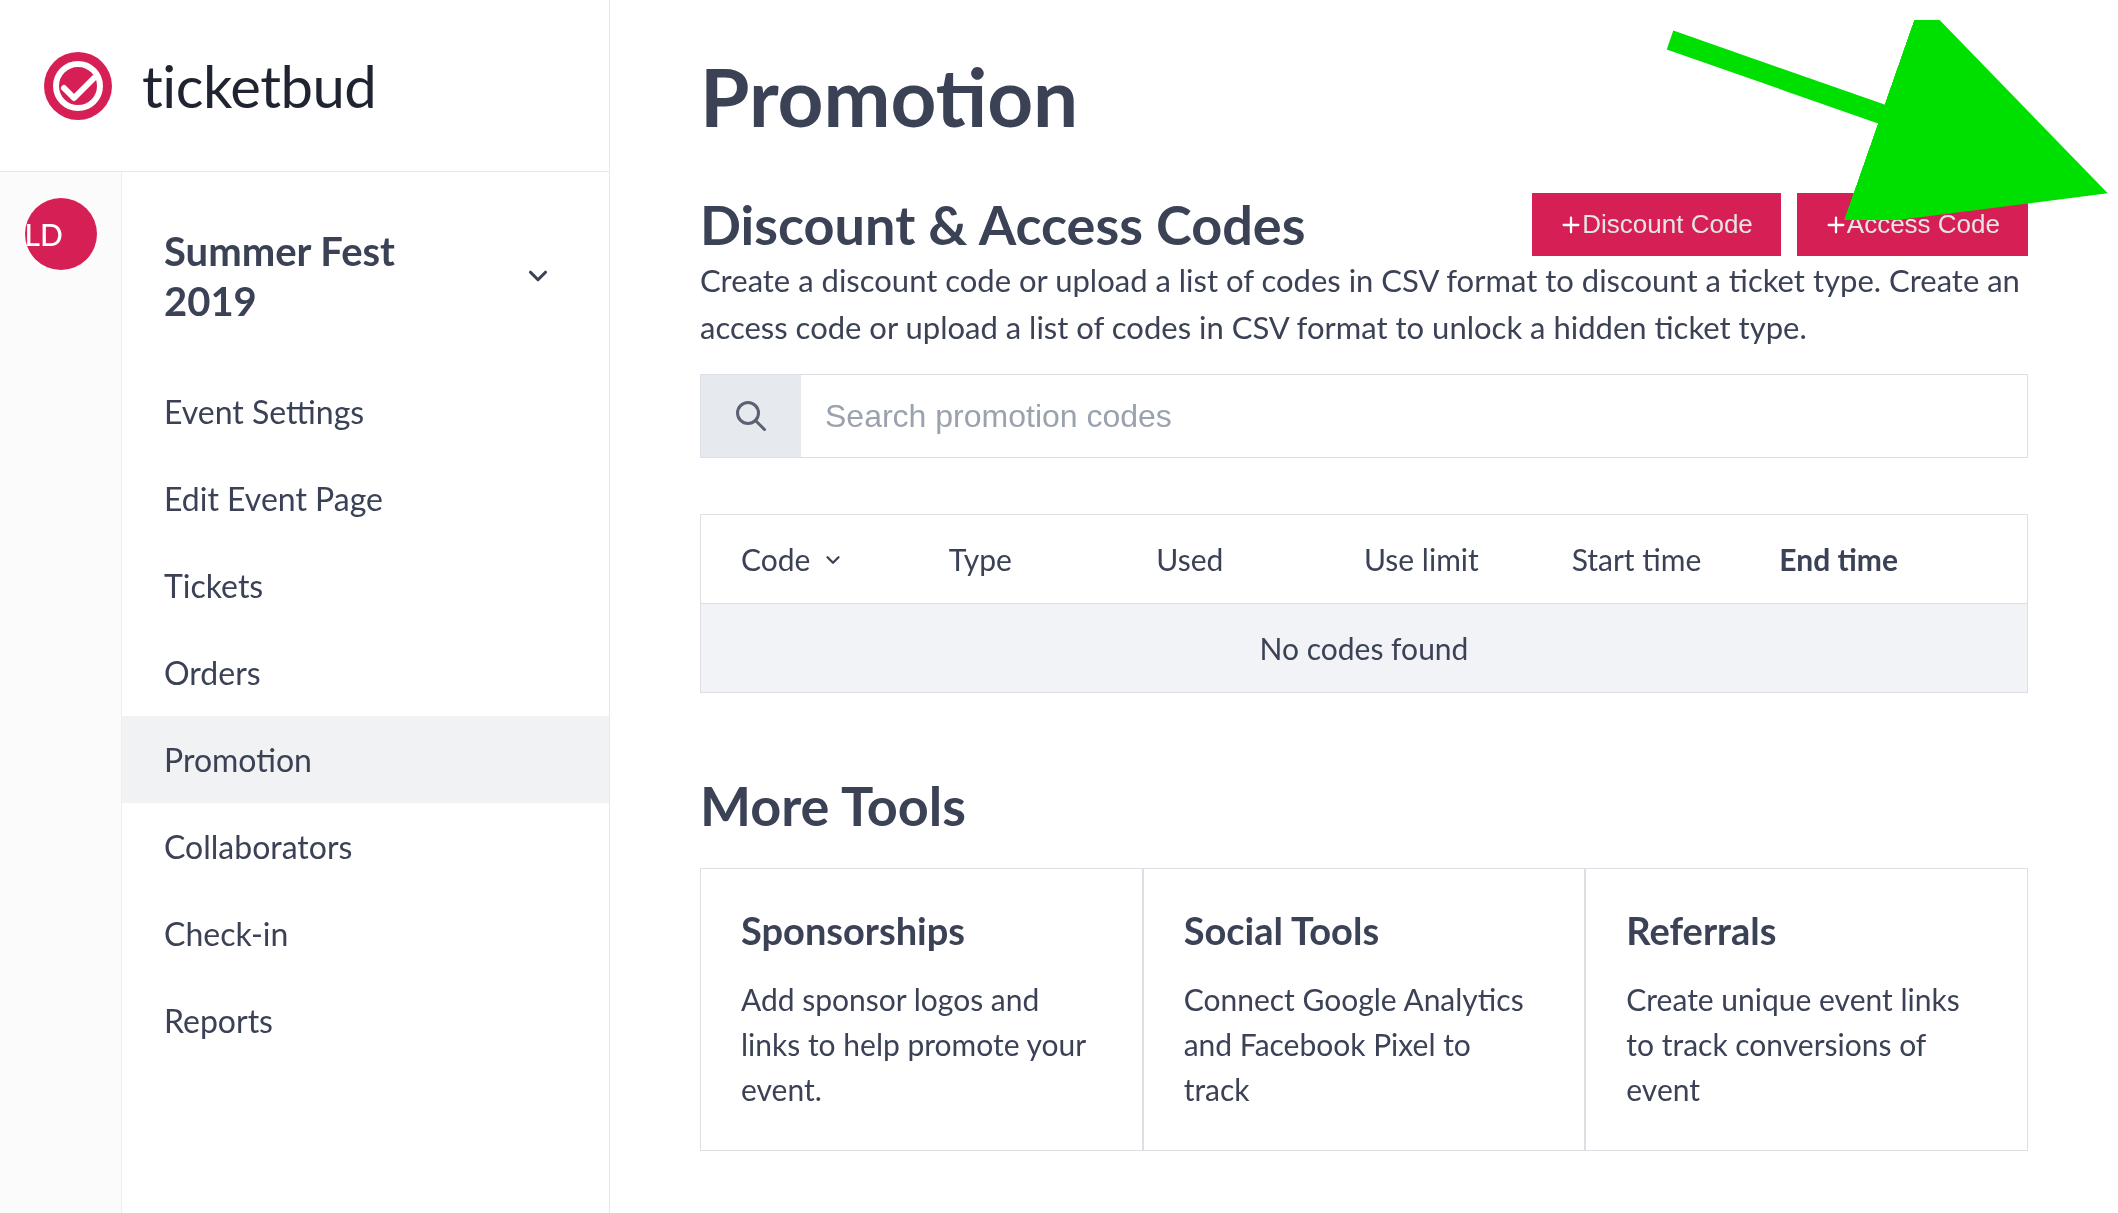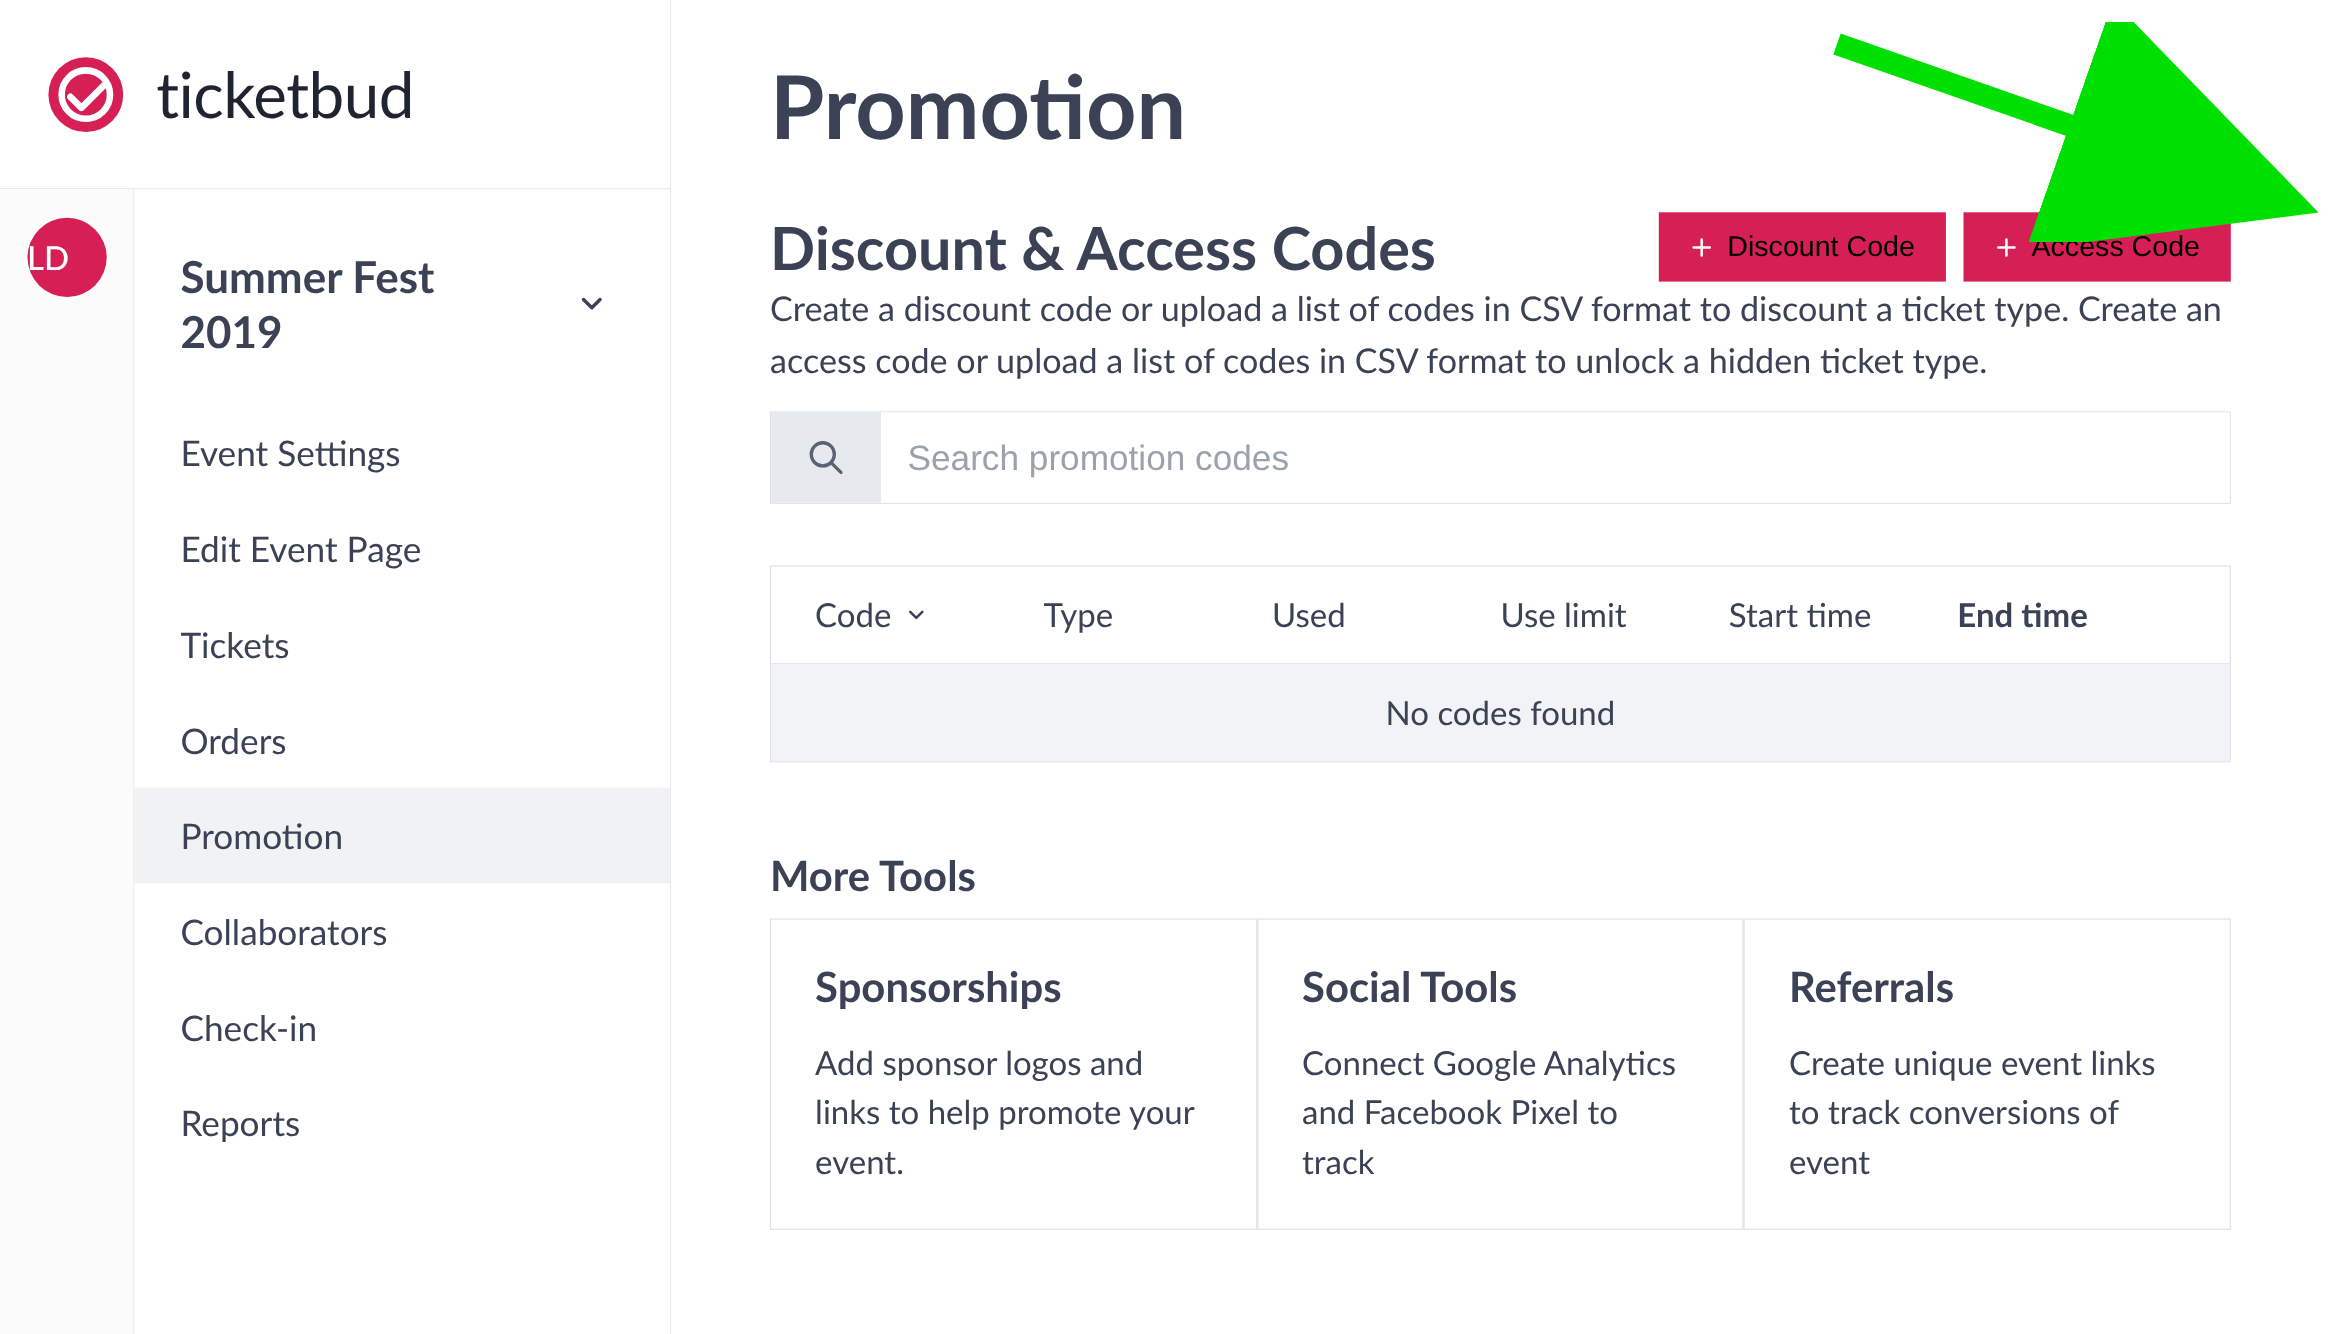--- a/index.html
+++ b/index.html
@@ -136,28 +136,27 @@
     justify-content: space-between;
   }
   .section-title {
     font-size: 54px;
     font-weight: 700;
     color: #3b4256;
   }
   .btn-group { display: flex; gap: 16px; }
   .btn {
     background: #d61f55;
-    color: #000000;
+    color: #e5e5e5;
     border: none;
     padding: 16px 28px;
     font-size: 26px;
     font-weight: 500;
     display: inline-flex;
     align-items: center;
-    gap: 12px;
     cursor: pointer;
   }
   .btn svg { display:block; }
 
   .section-desc {
     font-size: 31px;
     color: #3b4256;
     line-height: 1.5;
     margin-bottom: 24px;
   }
@@ -199,25 +198,25 @@
   .codes-header .col-code { display:flex; align-items:center; gap:12px; }
   .codes-empty {
     background: #f1f3f6;
     text-align: center;
     padding: 26px;
     font-size: 30px;
     color: #3b4256;
   }
 
   .more-title {
-    font-size: 38px;
+    font-size: 54px;
     font-weight: 700;
     color: #3b4256;
     margin-top: 80px;
-    margin-bottom: 16px;
+    margin-bottom: 30px;
   }
 
   .tools-row {
     display: flex;
   }
   .tool-card {
     flex: 1;
     border: 1px solid #dcdfe4;
     padding: 38px 40px;
   }

